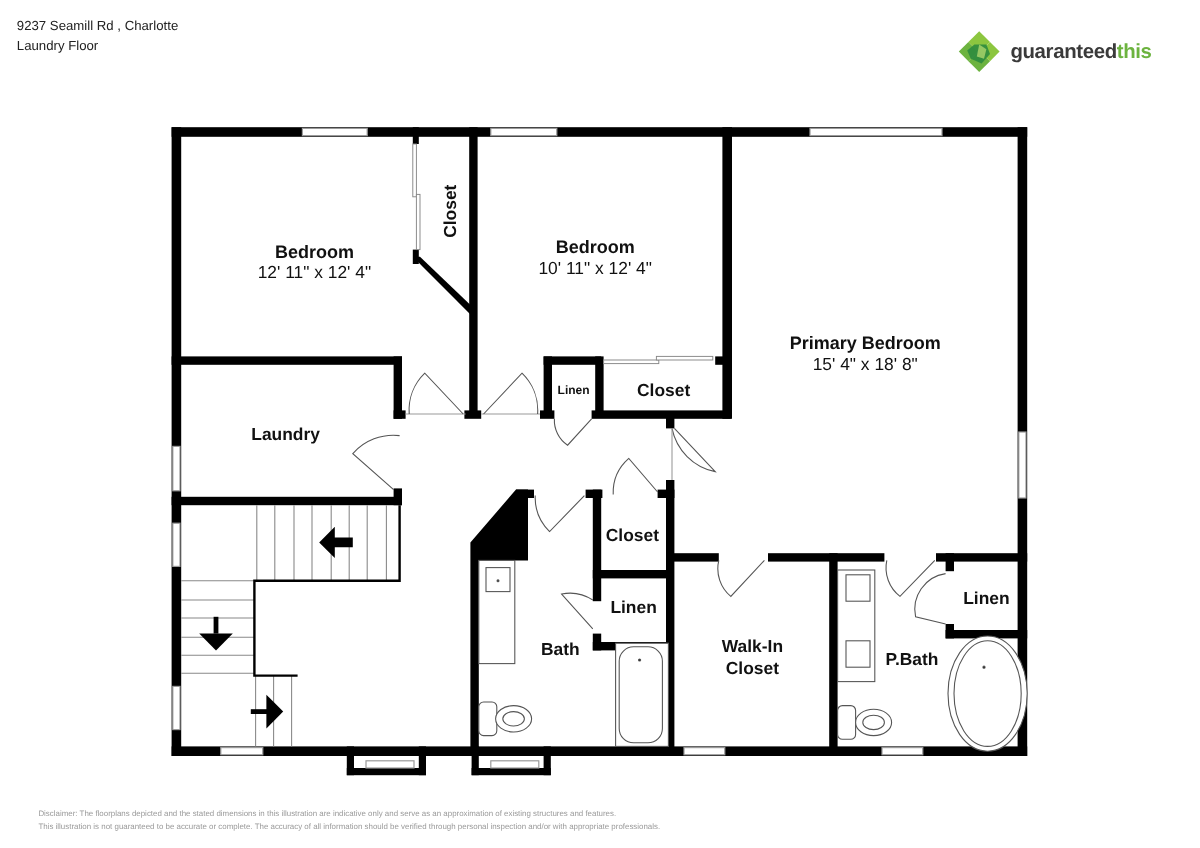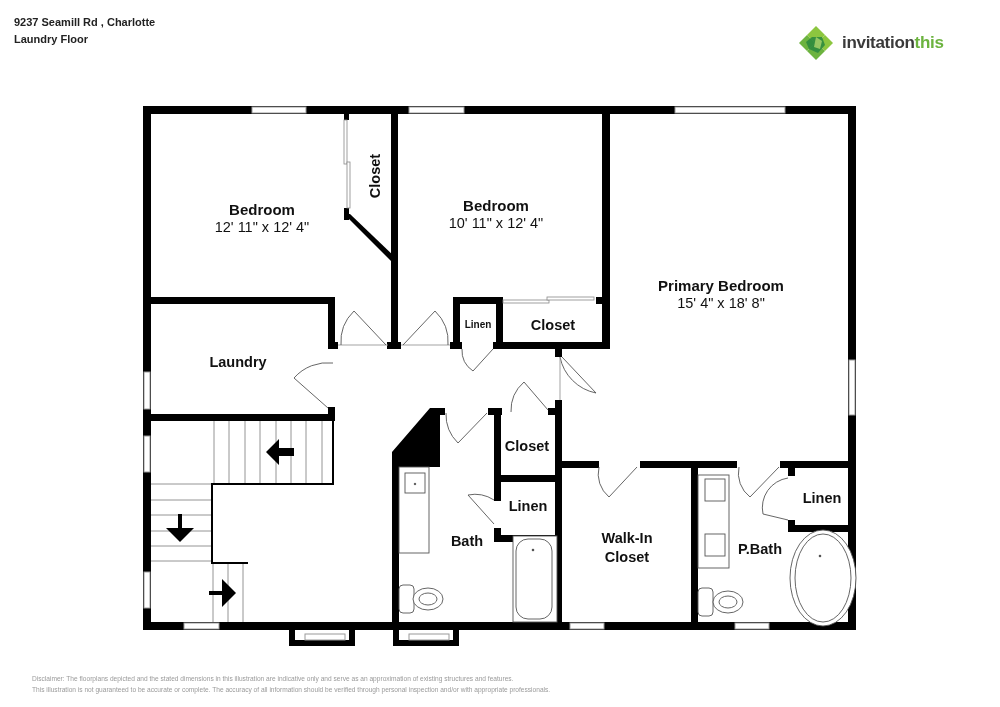--- a/index.html
+++ b/index.html
@@ -1,17 +1,17 @@
 <!DOCTYPE html>
 <html><head>
 <meta charset="utf-8">
 <style>
   html, body { margin: 0; padding: 0; background: #ffffff; }
   body { width: 1000px; height: 707px; position: relative; overflow: hidden; font-family: "Liberation Sans", sans-serif; color: #111; }
-  .hdr { position: absolute; left: 14px; top: 14px; font-size: 11px; line-height: 17px; color: #222; font-weight: bold; }
+  .hdr { position: absolute; left: 14px; top: 14px; font-size: 11px; line-height: 17px; color: #222; }
   .hdr div { white-space: nowrap; }
   .logo { position: absolute; left: 798px; top: 25px; height: 36px; display: flex; align-items: center; }
   .logo-text { font-size: 17px; font-weight: bold; letter-spacing: -0.3px; margin-left: 8px; }
   .logo-a { color: #3a3a3a; }
   .logo-b { color: #6cb33f; }
   .plan { position: absolute; left: 0; top: 0; }
   .disc { position: absolute; left: 32px; top: 673px; font-size: 6.6px; color: #9a9a9a; line-height: 11px; }
   .disc div { white-space: nowrap; }
   svg text { font-family: "Liberation Sans", sans-serif; fill: #111; }
   .rname { font-weight: bold; font-size: 15px; }
@@ -28,21 +28,21 @@
 
 <div class="logo">
   <svg width="36" height="36" viewBox="0 0 36 36">
     <polygon points="18,1 27,10 18,19 9,10" fill="#8cc63f"></polygon>
     <polygon points="27,10 35,18 27,26 19,18" fill="#8cc63f"></polygon>
     <polygon points="9,10 17,18 9,26 1,18" fill="#6cb33f"></polygon>
     <polygon points="18,17 27,26 18,35 9,26" fill="#6cb33f"></polygon>
     <polygon points="14,12 24,12 27,20 20,28 11,24 8,17" fill="#2e8b3e" opacity="0.9"></polygon>
     <polygon points="18,12 24,16 22,24 16,22" fill="#a6d16a" opacity="0.85"></polygon>
   </svg>
-  <span class="logo-text"><span class="logo-a">invitation</span><span class="logo-b">this</span></span>
+  <span class="logo-text"><span class="logo-a">guaranteed</span><span class="logo-b">this</span></span>
 </div>
 
 <svg class="plan" width="1000" height="707" viewBox="0 0 1000 707">
 
   <g fill="#000">
 
     <rect x="143" y="106" width="713" height="8"></rect>
 
     <rect x="143" y="106" width="8" height="524"></rect>
 

